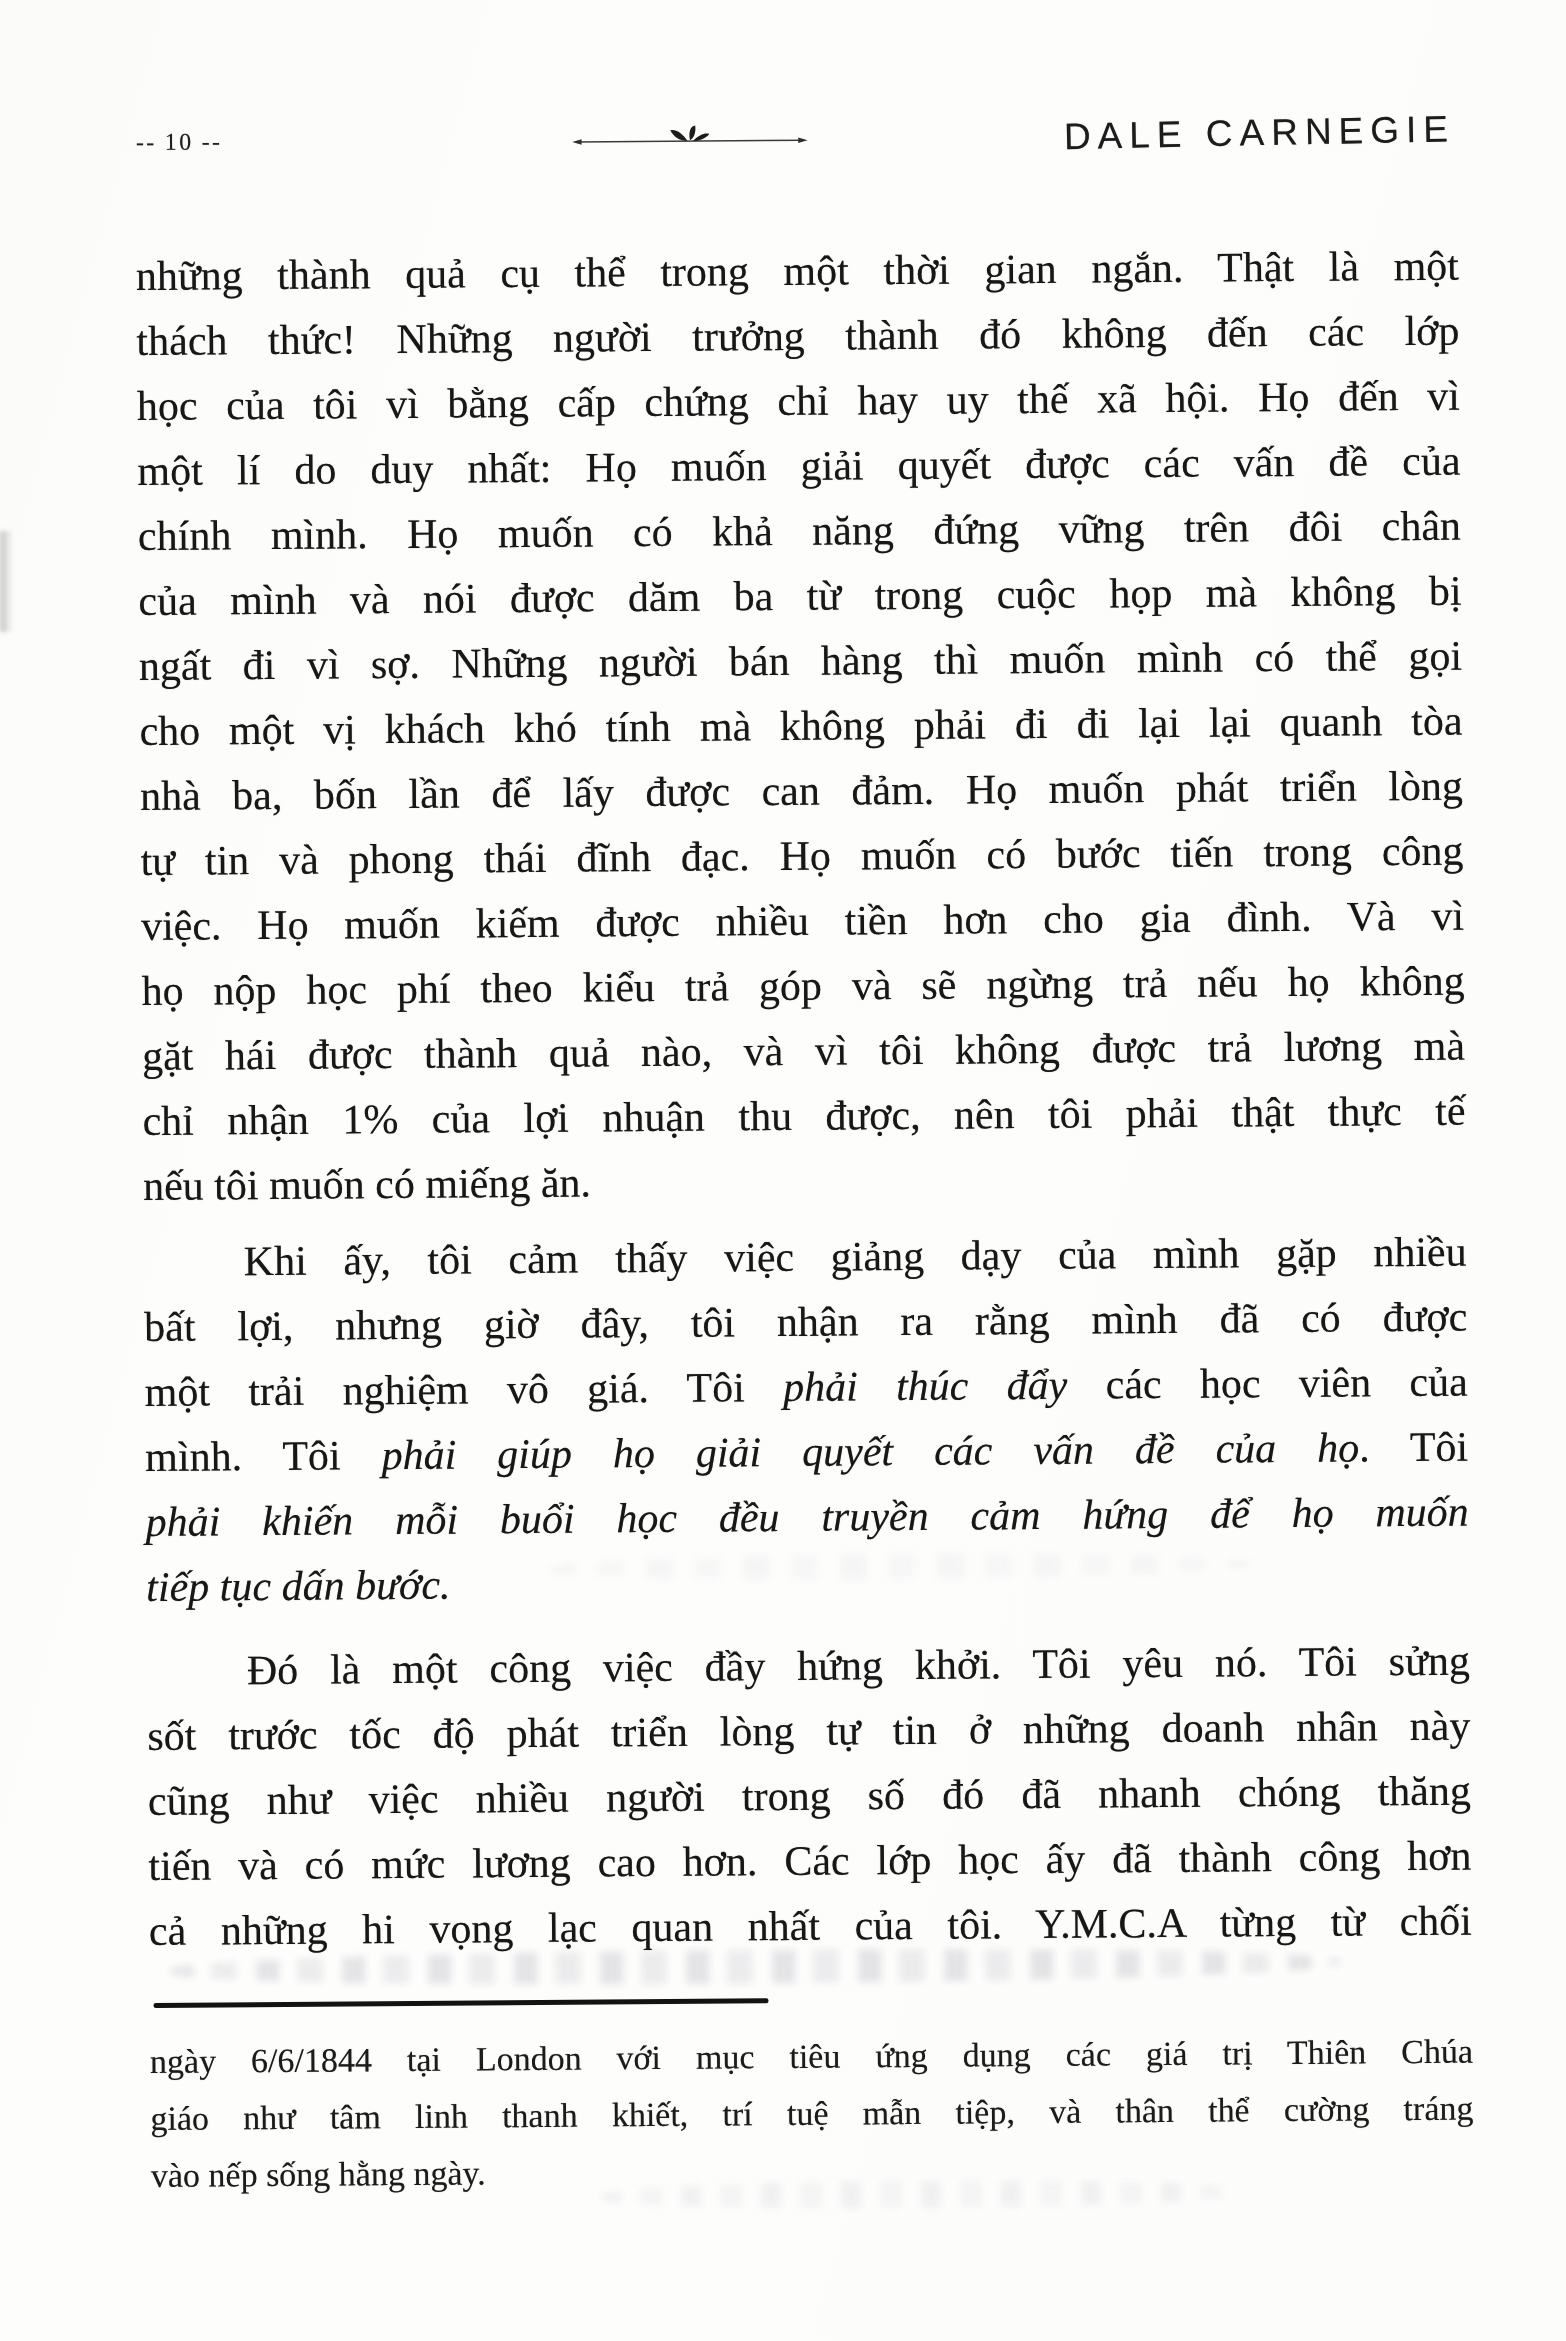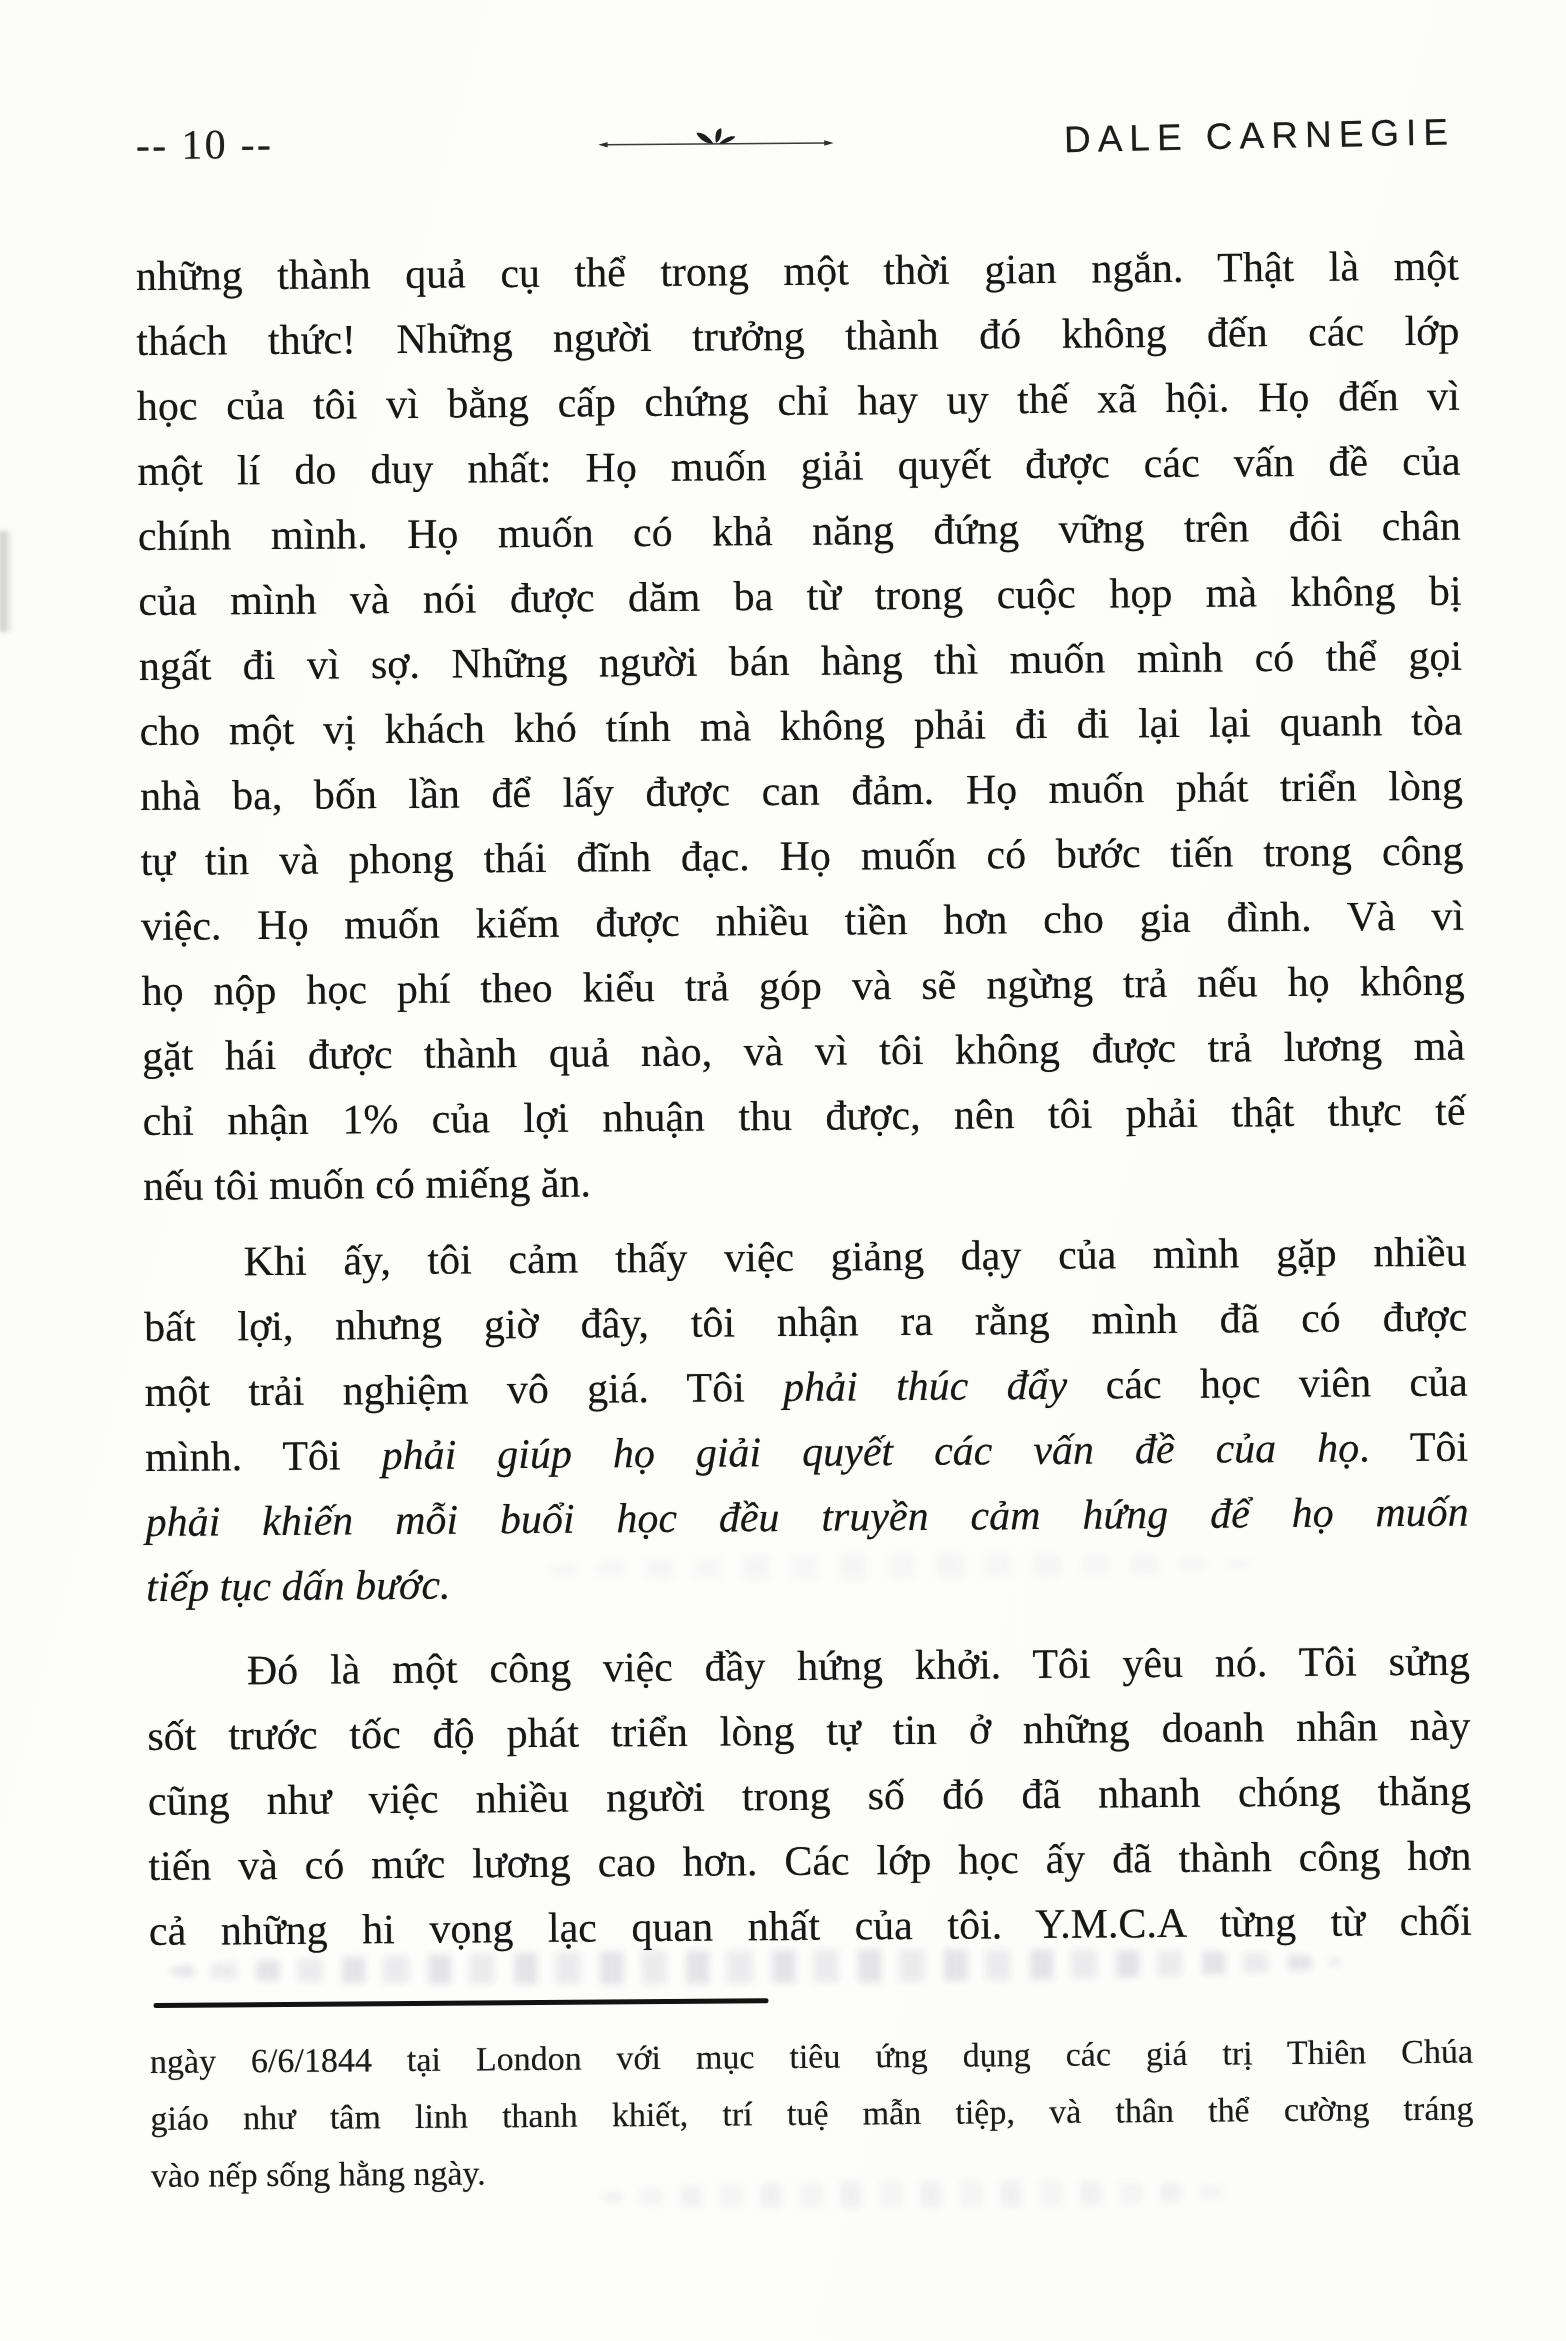--- a/index.html
+++ b/index.html
@@ -13,21 +13,21 @@
     color:#1a1a1a;
   }
   .skew { position:absolute; inset:0; transform:rotate(-0.45deg); transform-origin:50% 50%; }
 
   
   .header {
     position:absolute; top:116px; left:144px; width:1319px;
     display:flex; align-items:center; justify-content:space-between;
   }
   .page-number {
-    font-size:42px; letter-spacing:2.3px; color:#202020;
+    font-size:24px; letter-spacing:2.3px; color:#202020;
     text-shadow:0 0 0.8px rgba(20,20,20,.5);
   }
   .ornament { width:242px; height:26.5px; margin-left:94px; }
   .header-title {
     font-family:"Liberation Sans", sans-serif;
     font-size:37px; letter-spacing:7px; color:#1c1c1c;
     transform:rotate(-0.7deg);
     text-shadow:0 0 0.8px rgba(20,20,20,.45);
   }
 

